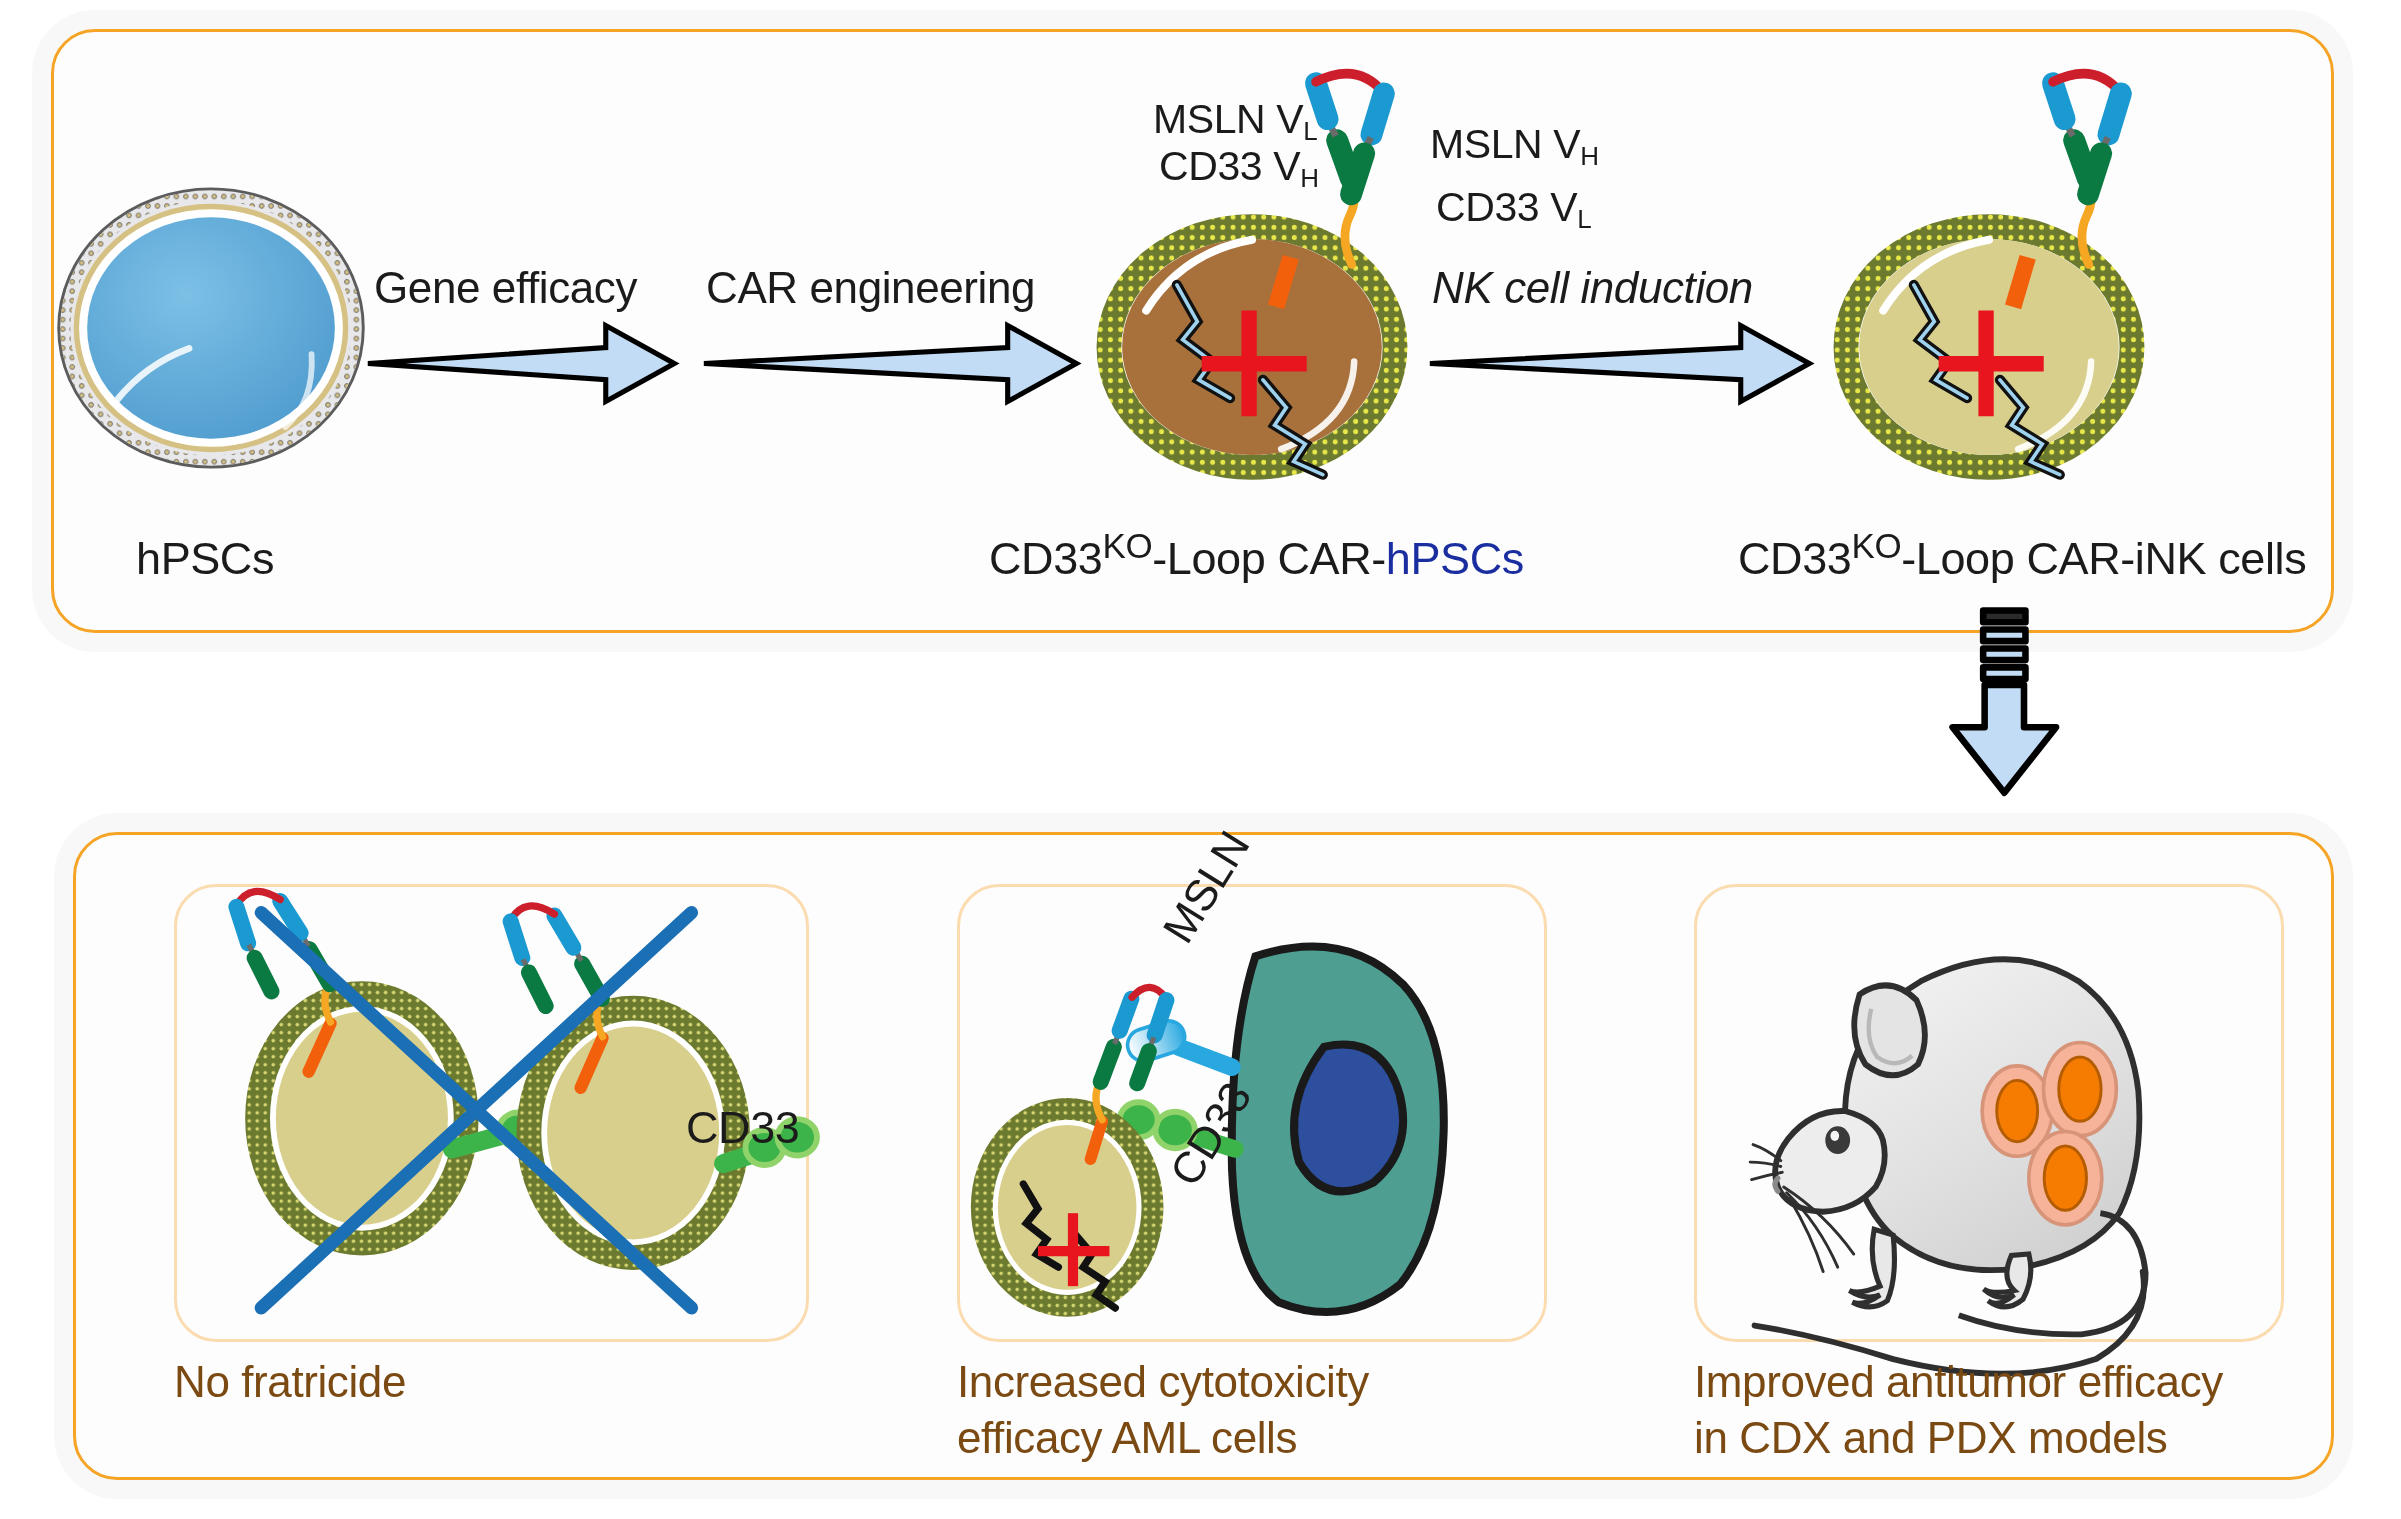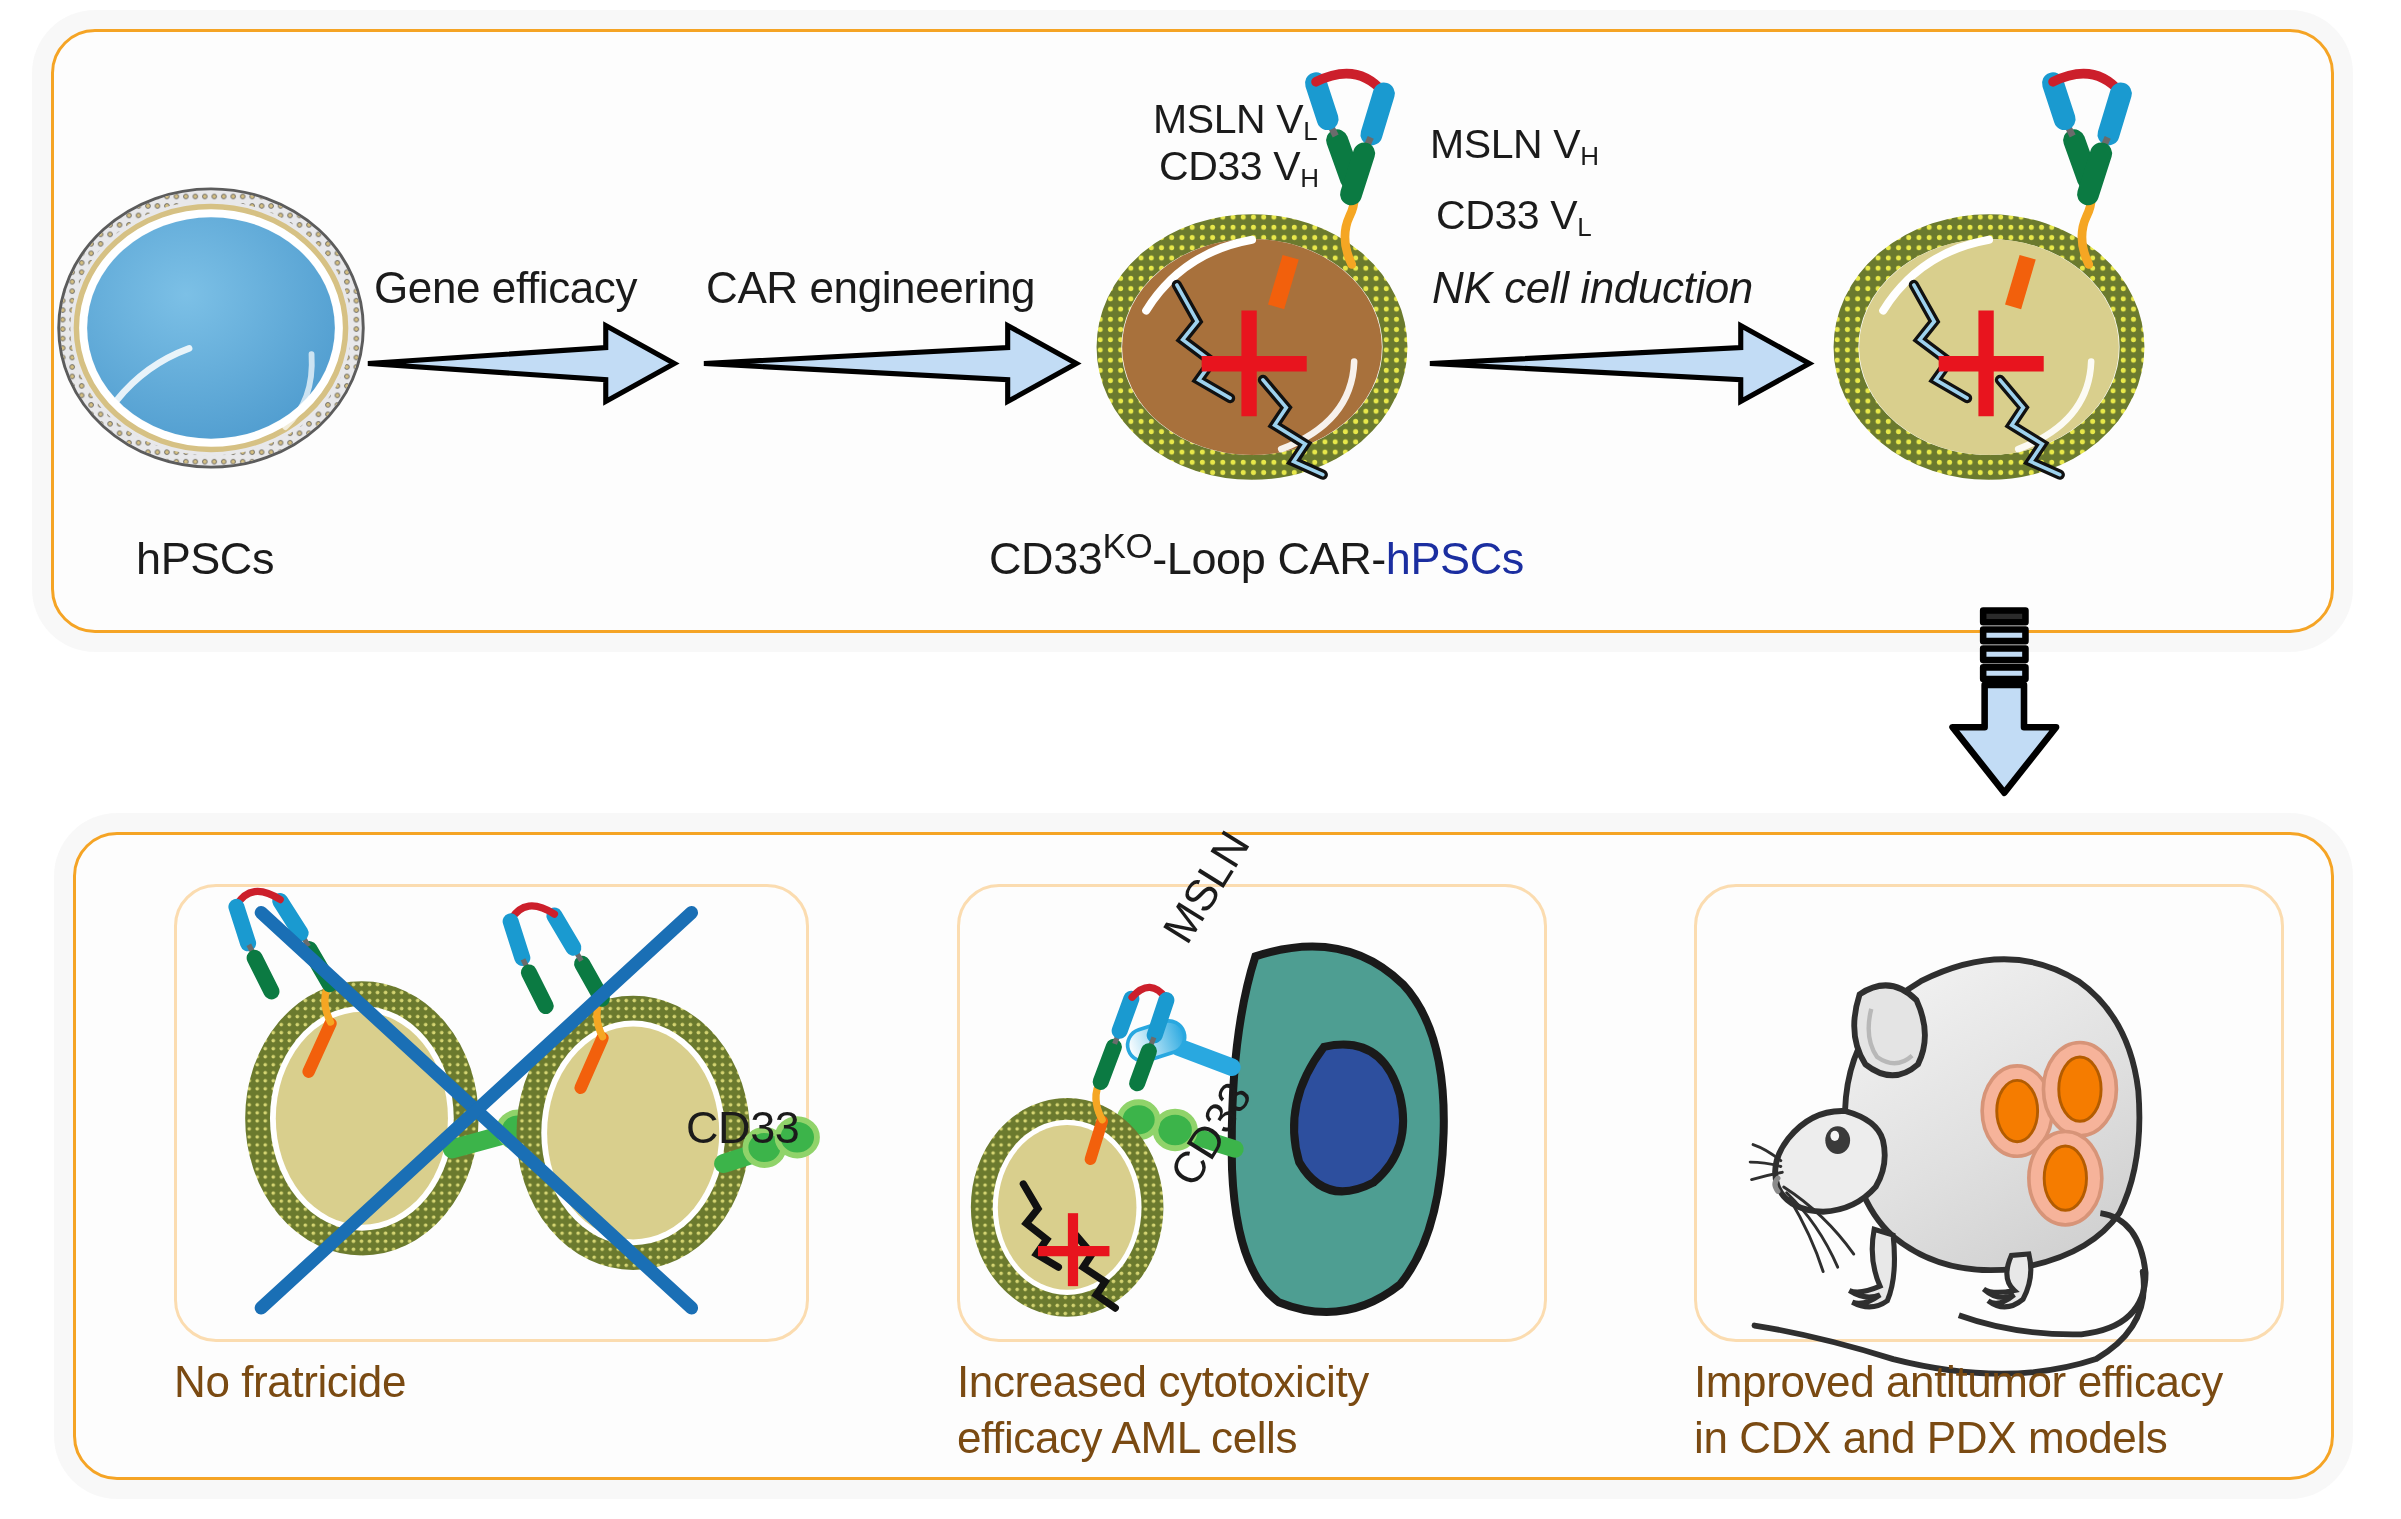--- a/index.html
+++ b/index.html
@@ -97,21 +97,21 @@
     <path d="M104 12 Q160 -16 196 26" stroke="#cc1f2b" stroke-width="13" fill="none" stroke-linecap="round"></path>
 
     <line x1="197" y1="28" x2="180" y2="84" stroke="#1a9ad0" stroke-width="30" stroke-linecap="round"></line>
     <line x1="179" y1="88" x2="171" y2="106" stroke="#6b6b6b" stroke-width="9"></line>
     <line x1="170" y1="110" x2="152" y2="166" stroke="#0b7a42" stroke-width="30" stroke-linecap="round"></line>
   </svg>
 
   <div class="lbl carlbl" style="left:1153px;top:96px;"><span>MSLN V</span><sub>L</sub></div>
   <div class="lbl carlbl" style="left:1159px;top:143px;"><span>CD33 V</span><sub>H</sub></div>
   <div class="lbl carlbl" style="left:1430px;top:121px;"><span>MSLN V</span><sub>H</sub></div>
-  <div class="lbl carlbl" style="left:1436px;top:192px;text-align:center;"><span>CD33 V</span><sub>L</sub></div>
+  <div class="lbl carlbl" style="left:1436px;top:184px;text-align:center;"><span>CD33 V</span><sub>L</sub></div>
 
   <div class="lbl celllbl" style="left:989px;top:533px;">
     <span>CD33</span><span class="sup">KO</span><span>-Loop CAR-</span><span class="blue">hPSCs</span>
   </div>
 
   <svg style="position:absolute;left:1427px;top:321px;width:394px;height:88px;" viewBox="0 0 540 120" width="394" height="88">
     <path d="M4 58 L430 36 L430 6 L524 58 L430 110 L430 80 Z" fill="#c2dcf5" stroke="#000000" stroke-width="7" stroke-linejoin="miter"></path>
   </svg>
   <div class="lbl arrowlbl" style="left:1432px;top:263px;font-style:italic;">NK cell induction</div>
 
@@ -145,20 +145,23 @@
     <path d="M153 262 Q136 226 150 196 Q164 168 148 140" stroke="#f5a623" stroke-width="12" fill="none" stroke-linecap="round"></path>
     <line x1="152" y1="145" x2="133" y2="92" stroke="#0b7a42" stroke-width="30" stroke-linecap="round"></line>
     <line x1="131" y1="86" x2="122" y2="68" stroke="#6b6b6b" stroke-width="9"></line>
     <line x1="120" y1="63" x2="104" y2="14" stroke="#1a9ad0" stroke-width="30" stroke-linecap="round"></line>
     <path d="M104 12 Q160 -16 196 26" stroke="#cc1f2b" stroke-width="13" fill="none" stroke-linecap="round"></path>
     <line x1="197" y1="28" x2="180" y2="84" stroke="#1a9ad0" stroke-width="30" stroke-linecap="round"></line>
     <line x1="179" y1="88" x2="171" y2="106" stroke="#6b6b6b" stroke-width="9"></line>
     <line x1="170" y1="110" x2="152" y2="166" stroke="#0b7a42" stroke-width="30" stroke-linecap="round"></line>
   </svg>
 
+  <div class="lbl celllbl" style="left:1738px;top:533px;">
+    <span>CD33</span><span class="sup">KO</span><span>-Loop CAR-iNK cells</span>
+  </div>
 
   <svg style="position:absolute;left:1919px;top:609px;width:175px;height:197px;" viewBox="0 0 240 270" width="175" height="197">
     <g stroke="#000000" stroke-width="9" stroke-linejoin="round">
       <rect x="88" y="2" width="58" height="16" fill="#2b2b2b"></rect>
       <rect x="88" y="28" width="58" height="16" fill="#c2dcf5"></rect>
       <rect x="88" y="54" width="58" height="16" fill="#c2dcf5"></rect>
       <rect x="88" y="80" width="58" height="16" fill="#c2dcf5"></rect>
       <path d="M90 104 L144 104 L144 162 L188 162 L117 252 L46 162 L90 162 Z" fill="#c2dcf5"></path>
     </g>
   </svg>

